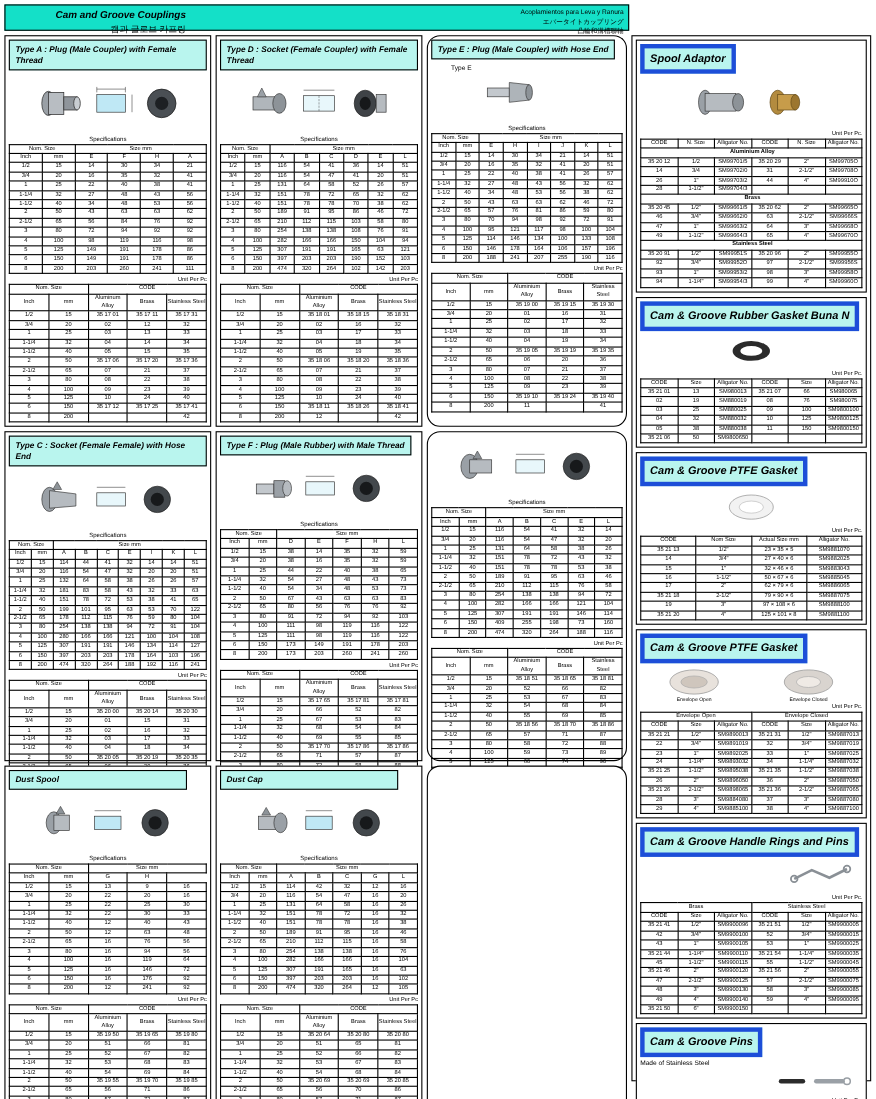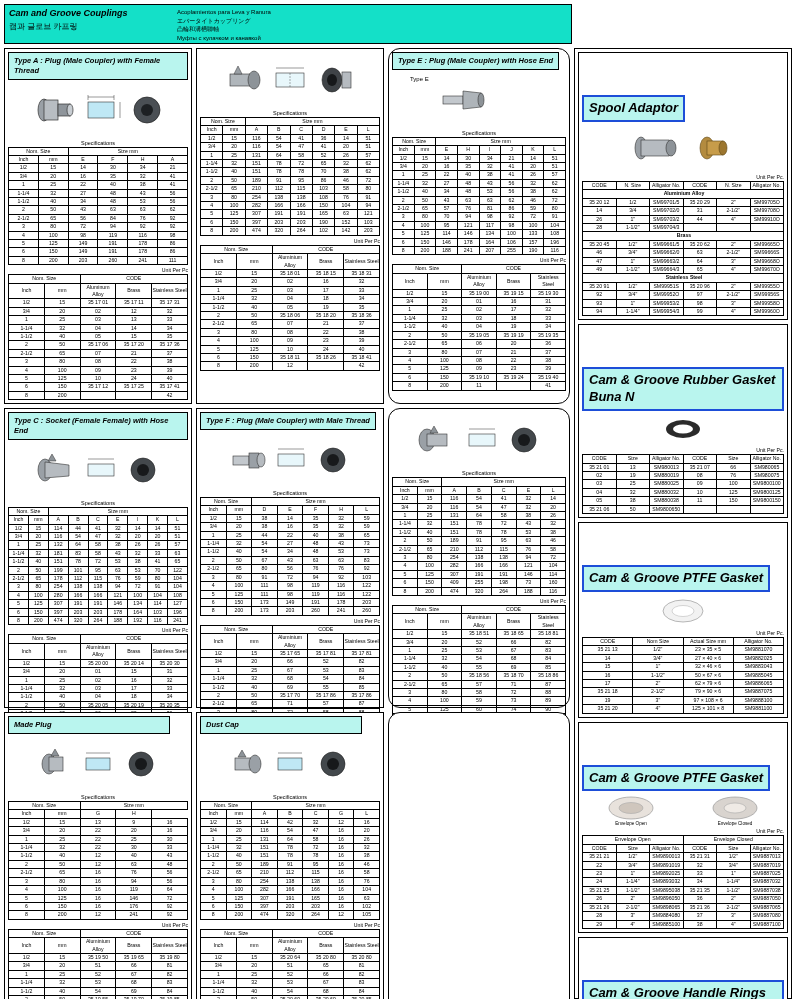--- a/index.html
+++ b/index.html
@@ -7,21 +7,21 @@
     width:796px;height:999px;
     background:#ffffff;
     font-family:"Liberation Sans", sans-serif;
     font-size:6px;
     color:#000;
     -webkit-font-smoothing:none;
   }
   .page{position:relative;width:796px;height:999px;box-sizing:border-box;padding:4px;}
 
   
-  .header{display:flex;gap:4px;height:40px;}
+  .header{display:flex;gap:4px;height:24px;text-align:right;}
   .hdr-left{flex:0 0 566px;border:1px solid #000;background:#14e0c8;display:flex;align-items:stretch;}
   .hdr-title{flex:0 0 160px;padding:3px 4px;}
   .hdr-title .t1{font-weight:bold;font-size:9px;font-style:italic;}
   .hdr-title .t2{font-weight:normal;font-size:8px;margin-top:3px;}
   .hdr-sub{flex:1;padding:3px 4px;font-size:6px;line-height:1.45;}
   .hdr-right{flex:1;border:1px solid #000;background:#14e0c8;display:flex;align-items:center;padding-left:8px;}
   .hdr-right span{font-weight:bold;font-size:8px;font-style:italic;}
 
   
   .body{display:flex;gap:4px;margin-top:4px;height:951px;}
@@ -41,22 +41,22 @@
 
   .speclabel{text-align:center;font-size:5.5px;margin:1px 0;}
 
   table.spec{border-collapse:collapse;width:100%;font-size:5.2px;table-layout:fixed;}
   table.spec th,table.spec td{border:1px solid #000;text-align:center;padding:0;height:7.4px;line-height:7.4px;overflow:hidden;}
   table.spec th{font-weight:normal;}
   .unitlabel{text-align:right;font-size:5.2px;margin:2px 0 1px;}
 
   
   .rbox{border:1px solid #000;margin-bottom:4px;padding:3px;box-sizing:border-box;background:#fff;}
-  .rtitle{border:2px solid #1d4ed8;background:#b9f5ee;font-weight:bold;font-style:italic;font-size:13px;
-          padding:3px 5px;display:inline-block;line-height:1.3;margin-bottom:2px;margin-top:39px;}
+  .rtitle{border:4px solid #1d4ed8;background:#b9f5ee;font-weight:bold;font-style:italic;font-size:10px;
+          padding:3px 5px;display:inline-block;line-height:1.3;margin-bottom:2px;}
   table.rt{border-collapse:collapse;width:100%;font-size:5.2px;table-layout:fixed;}
   table.rt th,table.rt td{border:1px solid #000;text-align:center;padding:0;height:7.4px;line-height:7.4px;overflow:hidden;}
   table.rt th{font-weight:normal;}
   .grp{font-weight:bold;text-align:left;padding-left:2px !important;}
   .imgcap{font-size:4.6px;text-align:center;}
   svg{display:block;}
 </style>
 </head>
 <body>
 
@@ -318,20 +318,22 @@
                   <td>200</td>
                   <td></td>
                   <td></td>
                   <td>42</td>
                 </tr>
               </tbody>
           </table>
         </div>
 
         <div class="cellbox c2">
+          <div class="titlebox">Type D : Socket (Female Coupler)
+with Female Thread</div>
           <div class="imgrow">
             <svg width="40" height="40" viewBox="0 0 40 40">
               <rect x="4" y="14" width="22" height="12" fill="#b0b6bb" stroke="#333" stroke-width="0.6"></rect>
               <ellipse cx="28" cy="20" rx="6" ry="9" fill="#8d9398" stroke="#333" stroke-width="0.6"></ellipse>
               <path d="M8 14 L12 6 L16 14 Z" fill="#9aa0a6" stroke="#333" stroke-width="0.5"></path>
             </svg>
             <svg width="44" height="40" viewBox="0 0 44 40">
               <rect x="6" y="13" width="28" height="14" fill="#e8f7fb" stroke="#333" stroke-width="0.6"></rect>
               <line x1="6" y1="8" x2="34" y2="8" stroke="#333" stroke-width="0.5"></line>
               <line x1="20" y1="13" x2="20" y2="27" stroke="#333" stroke-width="0.4" stroke-dasharray="2 1"></line>
@@ -1115,21 +1117,21 @@
                   <td>200</td>
                   <td></td>
                   <td></td>
                   <td>41</td>
                 </tr>
               </tbody>
           </table>
         </div>
 
         <div class="cellbox c2">
-          <div class="titlebox">Type F : Plug (Male Coupler)
+          <div class="titlebox">Type F : Plug (Male Rubber)
 with Male Thread</div>
           <div class="imgrow">
             <svg width="40" height="40" viewBox="0 0 40 40">
               <rect x="4" y="16" width="16" height="9" fill="#c3c8cd" stroke="#333" stroke-width="0.6"></rect>
               <rect x="20" y="13" width="10" height="15" fill="#9aa0a6" stroke="#333" stroke-width="0.6"></rect>
               <ellipse cx="32" cy="20" rx="4" ry="7" fill="#b6bbc0" stroke="#333" stroke-width="0.6"></ellipse>
             </svg>
             <svg width="40" height="40" viewBox="0 0 40 40">
               <rect x="5" y="14" width="26" height="12" fill="#e8f7fb" stroke="#333" stroke-width="0.6"></rect>
               <line x1="5" y1="9" x2="31" y2="9" stroke="#333" stroke-width="0.5"></line>
@@ -1616,21 +1618,21 @@
                   <td>92</td>
                 </tr>
               </tbody>
           </table>
         </div>
       </div>
 
       <div class="row" style="flex:1">
 
         <div class="cellbox c1">
-          <div class="titlebox">Made Plug</div>
+          <div class="titlebox">Dust Spool</div>
           <div class="imgrow">
             <svg width="40" height="40" viewBox="0 0 40 40">
               <ellipse cx="12" cy="20" rx="7" ry="10" fill="#9aa0a6" stroke="#333" stroke-width="0.6"></ellipse>
               <rect x="12" y="13" width="14" height="14" fill="#b6bbc0" stroke="#333" stroke-width="0.6"></rect>
               <path d="M14 12 L18 5 L22 12 Z" fill="#8d9398" stroke="#333" stroke-width="0.5"></path>
             </svg>
             <svg width="40" height="40" viewBox="0 0 40 40">
               <rect x="5" y="14" width="24" height="12" fill="#bfe8f5" stroke="#333" stroke-width="0.6"></rect>
               <line x1="5" y1="9" x2="29" y2="9" stroke="#333" stroke-width="0.5"></line>
             </svg>

